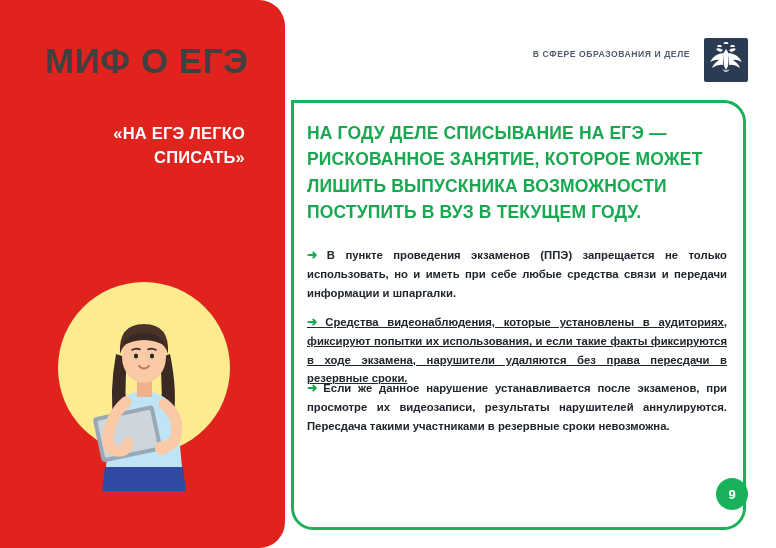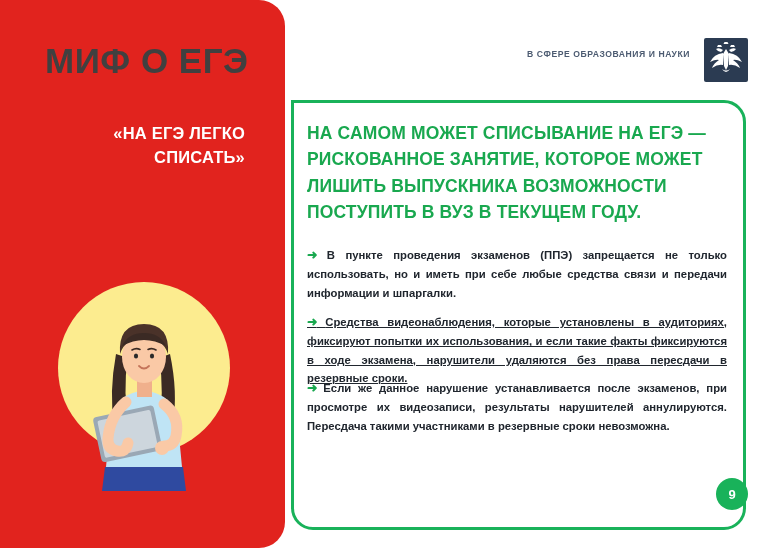--- a/index.html
+++ b/index.html
@@ -211,21 +211,21 @@
     </g>
 
     <path d="M68 120 q-16 14 -18 36 q-1 11 9 13 q9 2 11 -8" fill="none" stroke="#fac9a6" stroke-width="11" stroke-linecap="round"></path>
 
     <path d="M106 122 q16 12 12 32 q-2 10 -12 10" fill="none" stroke="#fac9a6" stroke-width="11" stroke-linecap="round"></path>
     <circle cx="104" cy="166" r="7" fill="#fac9a6"></circle>
   </svg>
 </div>
 
 <div class="agency">
-  <div>В СФЕРЕ ОБРАЗОВАНИЯ И НАУКИ</div>
+  <div>В СФЕРЕ ОБРАЗОВАНИЯ И ДЕЛЕ</div>
 </div>
 
 <svg class="emblem" viewBox="0 0 44 44">
   <rect x="0" y="0" width="44" height="44" rx="2" fill="#2b3b52"></rect>
   <g fill="#ffffff">
 
     <path d="M22 11 l3 5 l-1 12 l-2 4 l-2 -4 l-1 -12 z"></path>
 
     <path d="M19 12 q-4 -3 -7 -1 q2 3 5 3 z"></path>
 
@@ -268,21 +268,21 @@
     <circle cx="7" cy="428" r="6.5"></circle>
       <circle cx="7" cy="448" r="6.5"></circle>
       <circle cx="7" cy="468" r="6.5"></circle>
     <circle cx="7" cy="488" r="6.5"></circle>
       <circle cx="7" cy="506" r="6.5"></circle>
   </g>
 </svg>
 
 <div class="green-card"></div>
 
-<div class="card-heading">НА САМОМ МОЖЕТ СПИСЫВАНИЕ НА ЕГЭ — РИСКОВАННОЕ ЗАНЯТИЕ, КОТОРОЕ МОЖЕТ ЛИШИТЬ ВЫПУСКНИКА ВОЗМОЖНОСТИ ПОСТУПИТЬ В ВУЗ В ТЕКУЩЕМ ГОДУ.</div>
+<div class="card-heading">НА ГОДУ ДЕЛЕ СПИСЫВАНИЕ НА ЕГЭ — РИСКОВАННОЕ ЗАНЯТИЕ, КОТОРОЕ МОЖЕТ ЛИШИТЬ ВЫПУСКНИКА ВОЗМОЖНОСТИ ПОСТУПИТЬ В ВУЗ В ТЕКУЩЕМ ГОДУ.</div>
 
 <div class="para" id="para-1">
   <span class="arrow">➜</span>
   <span>В пункте проведения экзаменов (ППЭ) запрещается не только использовать, но и иметь при себе любые средства связи и передачи информации и шпаргалки.</span>
 </div>
 
 <div class="para" id="para-2">
   <span class="arrow">➜</span>
   <span>Средства видеонаблюдения, которые установлены в аудиториях, фиксируют попытки их использования, и если такие факты фикси­руются в ходе экзамена, нарушители удаляются без права пересдачи в резервные сроки.</span>
 </div>

